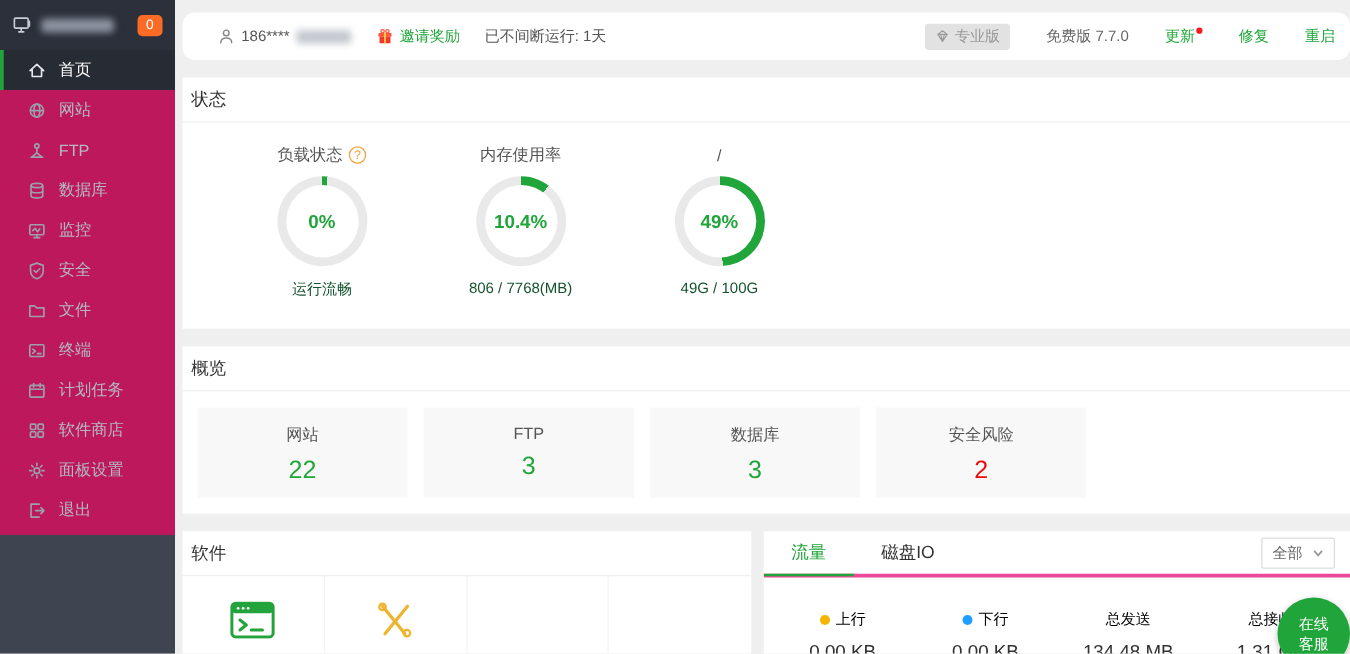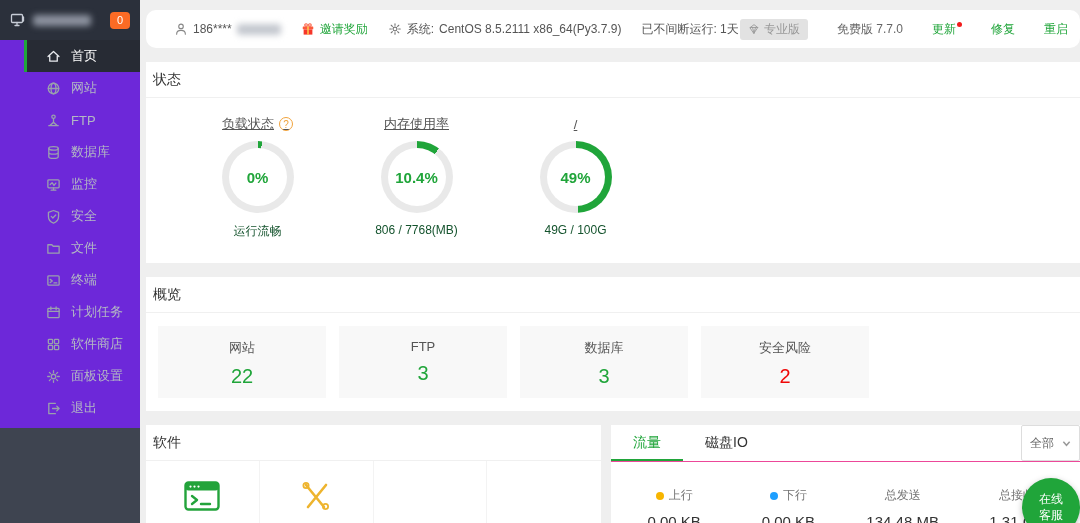--- a/index.html
+++ b/index.html
@@ -6,21 +6,21 @@
   html,body { width:1080px; height:523px; overflow:hidden; }
   body { font-family:"Liberation Sans","DejaVu Sans",sans-serif; background:#efefef; position:relative; color:#555; }
   .app { display:flex; width:1080px; height:523px; }
 
   
   .sidebar { width:140px; flex-shrink:0; background:#3e4450; display:flex; flex-direction:column; }
   .logo-bar { height:40px; background:#2b303b; display:flex; align-items:center; gap:7px; padding:0 10px; }
   .blur-blob { filter:blur(3px); background:#8d93a0; border-radius:3px; height:11px; }
   .logo-name { width:58px; }
   .msg-badge { margin-left:auto; background:#fc6b25; color:#fff; font-size:11px; line-height:17px; padding:0 7px; border-radius:4px; }
-  .menu { background:#6d28d9; padding-bottom:4px;padding-left:24px; }
+  .menu { background:#be185d; padding-bottom:4px; }
   .mi { height:32px; display:flex; align-items:center; gap:10px; padding-left:19px; font-size:13px; color:#b3b8c3; cursor:pointer; border-left:3px solid transparent; }
   .mi .ic { width:15px; height:15px; display:inline-flex; }
   .mi svg { width:15px; height:15px; stroke:#9aa0ad; stroke-width:1.4; fill:none; stroke-linecap:round; stroke-linejoin:round; }
   .mi.active { background:#272b34; border-left-color:#20a53a; color:#fff; }
   .mi.active svg { stroke:#e8eaee; }
 
   
   .main { flex:1; min-width:0; padding:10px 0 0 6px; display:flex; flex-direction:column; }
   .topbar { background:#fff; height:38px; flex-shrink:0; display:flex; align-items:center; justify-content:space-between; padding:0 12px 0 28px; font-size:12px; color:#555; white-space:nowrap;border-radius:10px; }
   .tb-left { display:flex; align-items:center; gap:20px; }
@@ -32,21 +32,21 @@
   .pro-badge { display:flex; align-items:center; gap:4px; background:#e2e2e2; color:#999; padding:2px 8px; border-radius:3px; cursor:pointer; }
   .red-dot { display:inline-block; width:5px; height:5px; background:#f21c1c; border-radius:50%; vertical-align:top; margin:1px 0 0 1px; }
   .ver { color:#666; }
 
   .panel { background:#fff; margin-top:14px; }
   .panel-h { height:36px; line-height:35px; padding:0 7px; font-size:14px; color:#333; border-bottom:1px solid #f0f0f0; }
 
   
   .status-body { display:flex; padding:13px 0 23px 32px; }
   .gauge { width:159px; text-align:center; }
-  .g-label { font-size:13px; color:#555; height:26px; display:flex; align-items:center; justify-content:center; gap:5px;text-decoration:underline; }
+  .g-label { font-size:13px; color:#555; height:26px; display:flex; align-items:center; justify-content:center; gap:5px; }
   .help { width:14px; height:14px; border:1px solid #f1a33c; color:#f1a33c; border-radius:50%; font-size:10px; line-height:13px; display:inline-block; cursor:pointer; }
   .ring { width:72px; height:72px; border-radius:50%; margin:4px auto 10px; position:relative;
           background:conic-gradient(#20a53a calc(var(--pct,0)*1%), #e9e9e9 0); }
   .ring::before { content:""; position:absolute; inset:7px; background:#fff; border-radius:50%; }
   .pct { position:absolute; inset:0; display:flex; align-items:center; justify-content:center; font-size:15px; font-weight:700; color:#20a53a; }
   .g-cap { font-size:12px; color:#14532d; }
 
   
   .overview-body { display:flex; gap:13px; padding:13px 12px; }
   .card { width:168px; height:72px; background:#f8f8f8; text-align:center; padding-top:13px; cursor:pointer; }
@@ -55,27 +55,27 @@
 
   
   .bottom-row { display:flex; gap:10px; margin-top:14px; flex:1; min-height:0; }
   .sw-panel { width:455px; flex-shrink:0; overflow:hidden; }
   .sw-body { display:flex; }
   .sw-cell { width:25%; height:130px; border-right:1px solid #f3f3f3; display:flex; flex-direction:column; align-items:center; padding-top:20px; }
   .sw-cell.clickable { cursor:pointer; }
   .sw-icon { width:36px; height:30px; }
 
   .tr-panel { flex:1; min-width:0; overflow:hidden; position:relative; }
-  .tabs { display:flex; border-bottom:1px solid #ec4899; height:37px; }
+  .tabs { display:flex; align-items:center; border-bottom:3px solid #ec4899; height:37px; padding-right:12px; }
   .tab { padding:0 22px; line-height:35px; font-size:14px; color:#333; cursor:pointer; border-bottom:2px solid transparent; }
   .tab.active { color:#20a53a; border-bottom-color:#20a53a; }
   .filter { margin-left:auto; display:flex; align-items:center; gap:8px; font-size:12px; color:#666; border:1px solid #ddd; border-radius:2px; padding:3px 8px; cursor:pointer; }
   .stats { display:flex; padding:25px 6px 0; }
   .stat { flex:1; text-align:center; }
-  .stat-label { font-size:12px; color:#737373; display:flex; align-items:center; justify-content:center; gap:5px; }
+  .stat-label { font-size:12px; color:#000000; display:flex; align-items:center; justify-content:center; gap:5px; }
   .dot { width:8px; height:8px; border-radius:50%; display:inline-block; }
   .stat-value { font-size:15px; color:#333; margin-top:9px; }
 
   .support-btn { position:absolute; left:1022px; top:478px; width:58px; height:58px; border-radius:50%;
                  background:#20a53a; color:#fff; font-size:12px; display:flex; flex-direction:column;
                  align-items:center; justify-content:center; line-height:1.35; cursor:pointer;
                  box-shadow:0 2px 6px rgba(0,0,0,.25); z-index:5; }
 
   svg.outline { fill:none; stroke-linecap:round; stroke-linejoin:round; }
   .chev { width:9px; height:9px; stroke:#999; stroke-width:1.6; fill:none; }
@@ -222,28 +222,20 @@
         </span>
         <span class="tb-item">
           <svg viewBox="0 0 16 16">
               <rect x="2" y="5" width="12" height="3.4" rx="0.6" fill="#fb5a3c"></rect>
               <rect x="3" y="8.4" width="10" height="6" fill="#f5362a"></rect>
               <rect x="7.2" y="5" width="1.6" height="9.4" fill="#ffd34d"></rect>
               <circle cx="5.8" cy="3.4" r="1.5" fill="none" stroke="#fb5a3c" stroke-width="1.2"></circle>
               <circle cx="10.2" cy="3.4" r="1.5" fill="none" stroke="#fb5a3c" stroke-width="1.2"></circle>
             </svg>
           <span class="green-link">邀请奖励</span>
-        </span>
-        <span class="tb-item">
-          <svg class="outline" viewBox="0 0 16 16" style="stroke:#777;stroke-width:1.3;">
-              <circle cx="8" cy="8" r="2.2"></circle>
-              <path d="M8 2v1.8M8 12.2V14M2 8h1.8M12.2 8H14M3.7 3.7l1.3 1.3M11 11l1.3 1.3M12.3 3.7L11 5M5 11l-1.3 1.3"></path>
-            </svg>
-          <span>系统:</span>
-          <span>CentOS 8.5.2111 x86_64(Py3.7.9)</span>
         </span>
         <span>已不间断运行: 1天</span>
       </div>
       <div class="tb-right">
         <span class="pro-badge">
           <svg class="outline" width="12" height="12" viewBox="0 0 16 16" style="stroke:#9a9a9a;stroke-width:1.2;">
               <path d="M3 6l5-3.8L13 6l-5 7.5zM3 6h10M6 6l2 7.5M10 6L8 13.5"></path>
             </svg>
           <span>专业版</span>
         </span>

